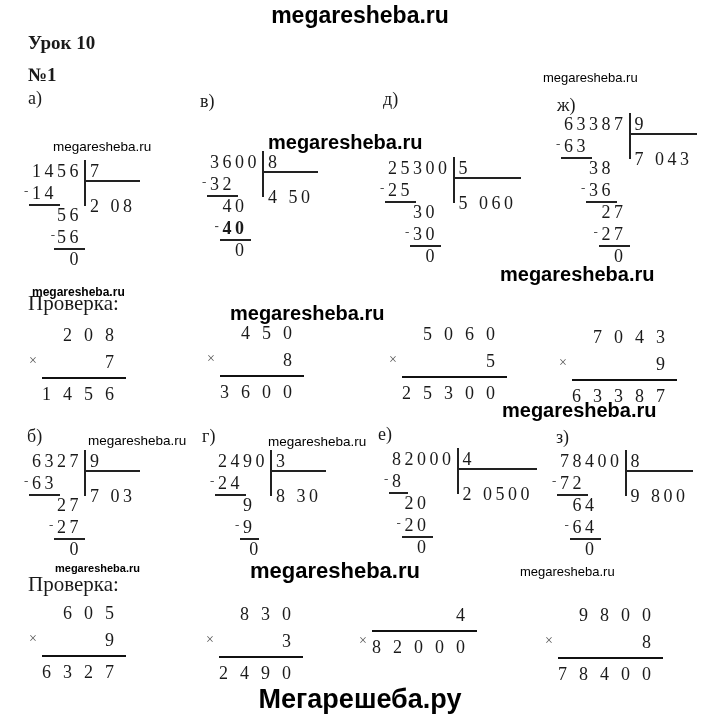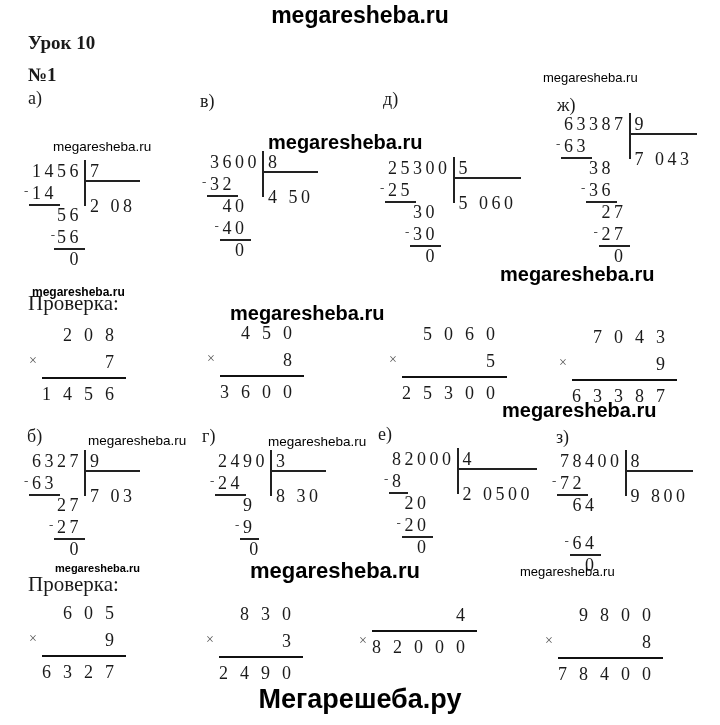--- a/index.html
+++ b/index.html
@@ -76,21 +76,21 @@
     <div class="dv-right">
       <div class="dv-divisor">7</div>
       <div class="dv-quotient">2 08</div>
     </div>
   </div>
 <div class="dv abs" style="left:200px;top:151px">
     <div class="dv-left">
       <div class="dv-row"><span class="dv-num">3600</span></div>
       <div class="dv-row" style="padding-left: 0px;"><span class="dv-minus">-</span><span class="dv-num u">32</span></div>
       <div class="dv-row" style="padding-left: 12.5px;"><span class="dv-num">40</span></div>
-      <div class="dv-row" style="padding-left: 12.5px;"><span class="dv-minus">-</span><span class="dv-num u">40</span></div>
+      <div class="dv-row" style="padding-left: 12.5px; font-weight: bold;"><span class="dv-minus">-</span><span class="dv-num u">40</span></div>
       <div class="dv-row" style="padding-left: 25px;"><span class="dv-num">0</span></div>
     </div>
     <div class="dv-right">
       <div class="dv-divisor">8</div>
       <div class="dv-quotient">4 50</div>
     </div>
   </div>
 <div class="dv abs" style="left:378px;top:157px">
     <div class="dv-left">
       <div class="dv-row"><span class="dv-num">25300</span></div>
@@ -187,21 +187,21 @@
     <div class="dv-right">
       <div class="dv-divisor">4</div>
       <div class="dv-quotient">2 0500</div>
     </div>
   </div>
 <div class="dv abs" style="left:550px;top:450px">
     <div class="dv-left">
       <div class="dv-row"><span class="dv-num">78400</span></div>
       <div class="dv-row" style="padding-left: 0px;"><span class="dv-minus">-</span><span class="dv-num u">72</span></div>
       <div class="dv-row" style="padding-left: 12.5px;"><span class="dv-num">64</span></div>
-      <div class="dv-row" style="padding-left: 12.5px; margin-top: 16px;"><span class="dv-minus">-</span><span class="dv-num u">64</span></div>
+      <div class="dv-row" style="padding-left: 12.5px;"><span class="dv-minus">-</span><span class="dv-num u">64</span></div>
       <div class="dv-row" style="padding-left: 25px;"><span class="dv-num">0</span></div>
     </div>
     <div class="dv-right">
       <div class="dv-divisor">8</div>
       <div class="dv-quotient">9 800</div>
     </div>
   </div>
 
 <div class="chk abs" style="left:28px;top:572px">Проверка:</div>
 <div class="mul abs" style="left:28px;top:600px">

